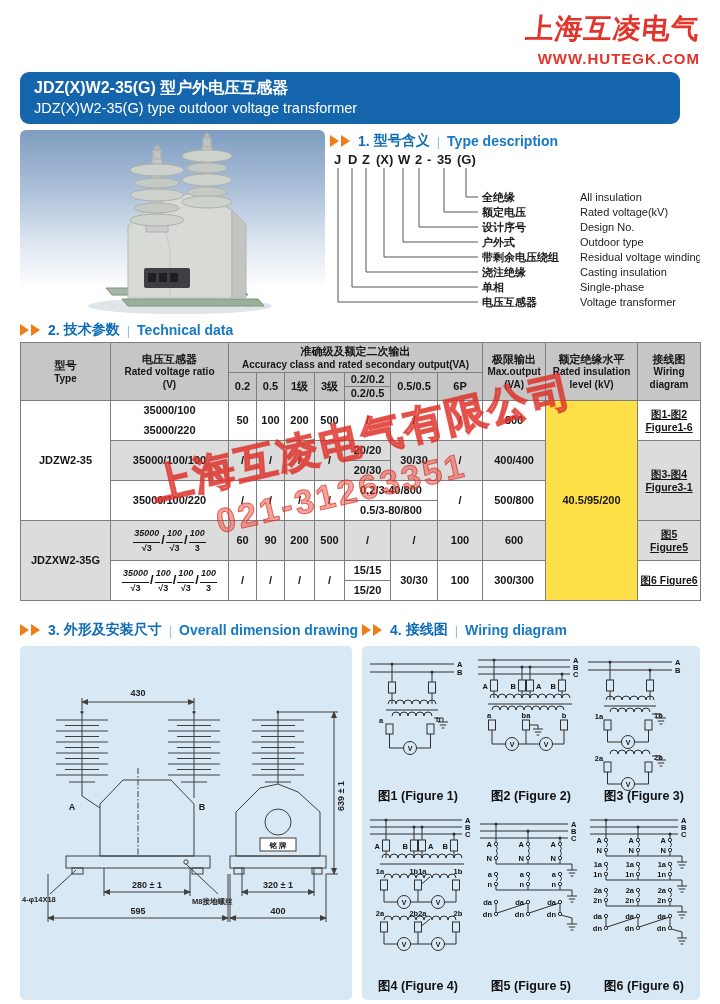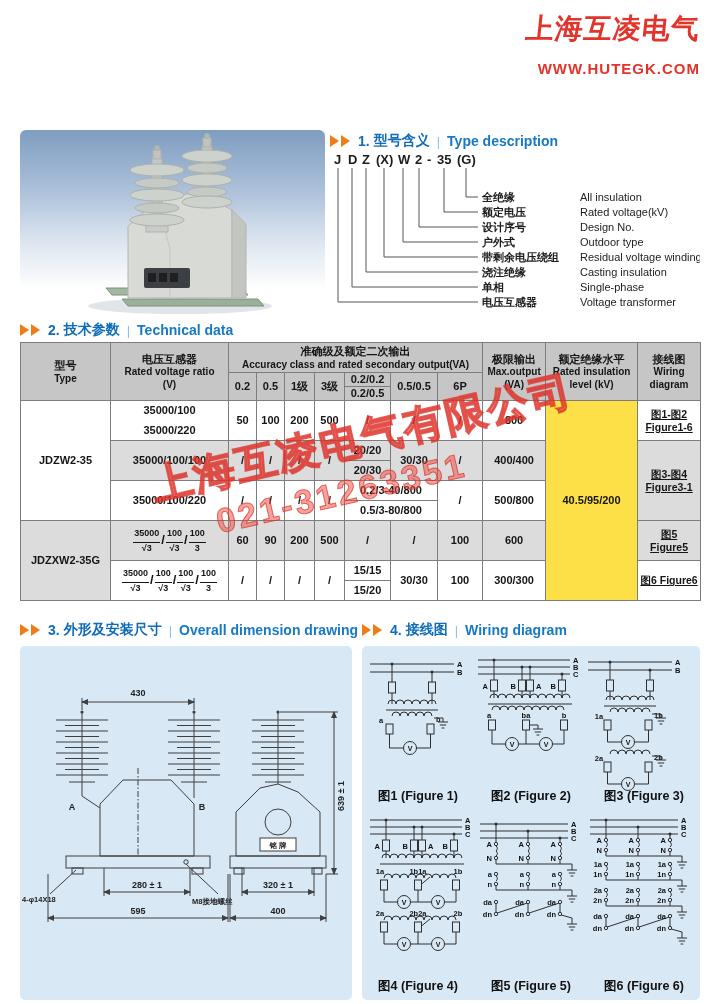--- a/index.html
+++ b/index.html
@@ -2,21 +2,21 @@
 <html><head>
 <meta charset="utf-8">
 <style>
   html,body{margin:0;padding:0;background:#fff;}
   #page{position:relative;width:720px;height:1004px;background:#fff;overflow:hidden;
         font-family:"Liberation Sans","DejaVu Sans",sans-serif;color:#222;}
   
   .logo-wrap{position:absolute;top:10px;right:20px;text-align:right;}
   .logo-main{font-size:28px;font-weight:bold;color:#e2342b;letter-spacing:1px;
              transform:skewX(-6deg);display:inline-block;}
-  .logo-site{font-size:15px;font-weight:bold;color:#e2342b;letter-spacing:1px;margin-top:12px;}
+  .logo-site{font-size:15px;font-weight:bold;color:#e2342b;letter-spacing:1px;margin-top:2px;}
   
   .title-bar{position:absolute;left:20px;top:72px;width:660px;height:52px;background:#1565ad;
              border-radius:9px;color:#fff;padding:5px 0 0 14px;box-sizing:border-box;}
   .title-bar .l1{font-size:16px;font-weight:bold;line-height:21px;}
   .title-bar .l2{font-size:14.5px;line-height:20px;}
   
   .sec-title{position:absolute;height:20px;display:flex;align-items:center;white-space:nowrap;}
   .tri{width:0;height:0;border-left:9px solid #ee7d17;border-top:6px solid transparent;
        border-bottom:6px solid transparent;margin-right:2px;}
   .sec-no{font-size:14px;font-weight:bold;color:#0f6cb8;margin:0 4px 0 6px;}
@@ -38,21 +38,21 @@
   table.tech th,table.tech td{border:1px solid #7d7d7d;text-align:center;vertical-align:middle;
              padding:0;overflow:hidden;line-height:1.15;}
   table.tech th{background:#c6c6c6;font-weight:bold;}
   .h-en{font-size:10px;font-weight:bold;}
   tr.hr1{height:30px;} tr.hr2{height:14px;} tr.hr3{height:14px;}
   tr.half{height:20px;background:#fff;}
   tr.gray{background:#dcdcdc;}
   td.nb-b{border-bottom:none!important;} td.nb-t{border-top:none!important;}
   .wir{font-size:10.5px;text-decoration:underline;}
   .frac{display:inline-block;vertical-align:middle;text-align:center;font-size:9px;line-height:1;}
-  .frac .fn{display:block;border-bottom:1px solid #151515;padding:0 1px 4px;}
+  .frac .fn{display:block;border-bottom:1px solid #151515;padding:0 1px 4px;font-style:italic;}
   .frac .fd{display:block;padding-top:1px;}
   .fsl{display:inline-block;font-size:13px;margin:0 1px;vertical-align:middle;}
   
   .wm{position:absolute;left:150px;top:398px;width:540px;transform:rotate(-13deg);
       pointer-events:none;z-index:5;}
   .wm .w1{font-size:41px;font-weight:bold;letter-spacing:2px;color:rgba(235,72,60,0.38);
           -webkit-text-stroke:1.5px rgba(220,45,38,0.75);white-space:nowrap;}
   .wm .w2{font-size:34px;font-weight:bold;letter-spacing:3px;color:rgba(235,72,60,0.50);
           -webkit-text-stroke:1px rgba(220,45,38,0.7);margin:2px 0 0 55px;white-space:nowrap;}
   
@@ -71,20 +71,24 @@
 </head>
 <body>
 
 <div id="page">
 
   <div class="logo-wrap">
     <div class="logo-main">上海互凌电气</div>
     <div class="logo-site">WWW.HUTEGK.COM</div>
   </div>
 
+  <div class="title-bar">
+    <div class="l1">JDZ(X)W2-35(G) 型户外电压互感器</div>
+    <div class="l2">JDZ(X)W2-35(G) type outdoor voltage transformer</div>
+  </div>
 
   <div class="photo">
     <svg width="305" height="188" viewBox="0 0 305 188">
       <defs>
         <linearGradient id="sky" x1="0" y1="0" x2="0" y2="1">
           <stop offset="0" stop-color="#7f9dc0"></stop>
             <stop offset="0.3" stop-color="#a9bed8"></stop>
           <stop offset="0.6" stop-color="#dde6f0"></stop>
             <stop offset="0.85" stop-color="#ffffff"></stop>
         </linearGradient>

